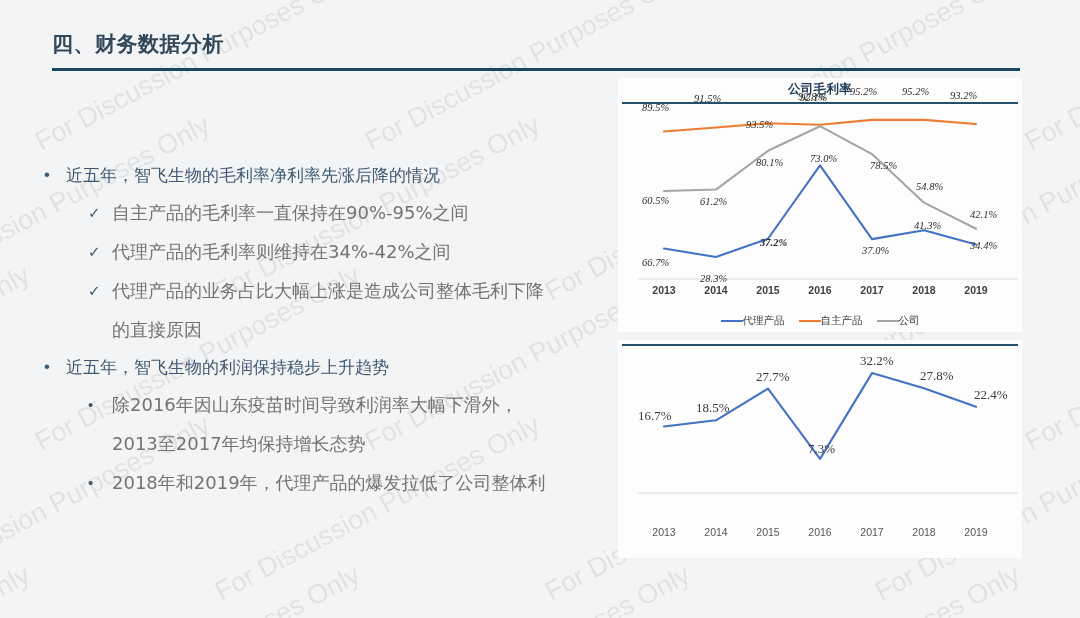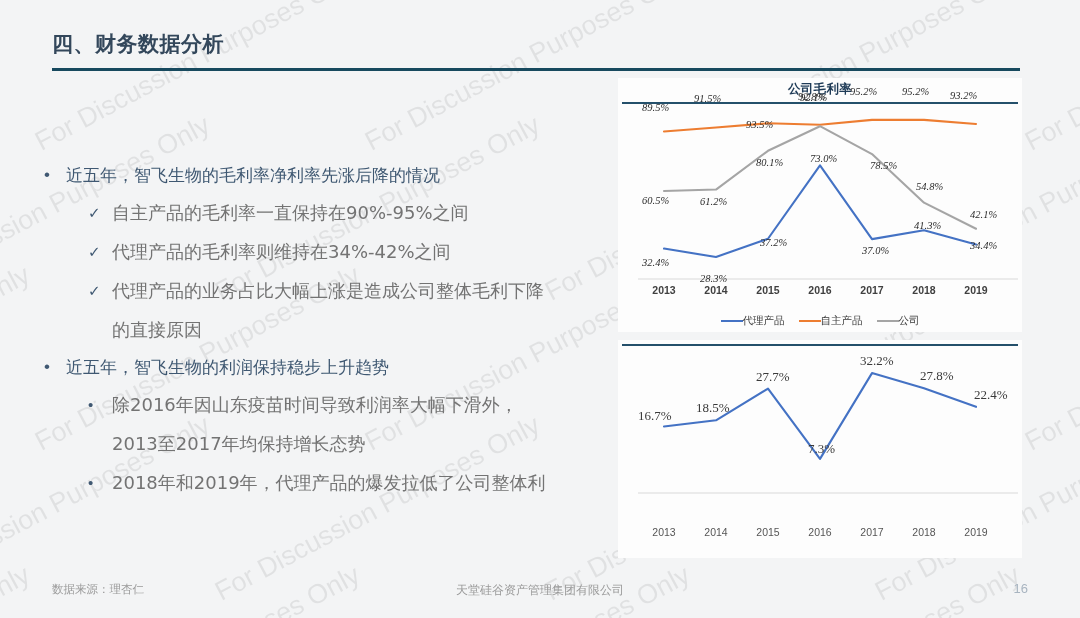--- a/index.html
+++ b/index.html
@@ -161,23 +161,23 @@
   <div class="chart" id="chart1">
     <div class="ct">公司毛利率</div>
     <div class="ct-rule"></div>
     <div class="plot" id="plot1" style="height: 176px;">
         <svg width="404" height="176">
           <polyline points="46,144.57999999999998 98,152.98499999999999 150,134.73999999999998 202,61.35 254,135.15 306,126.33500000000001 358,140.48" fill="none" stroke="#4472c4" stroke-width="2.1" stroke-linejoin="round" stroke-linecap="round"></polyline>
           <polyline points="46,27.525000000000002 98,23.425 150,19.325000000000003 202,20.760000000000005 254,15.839999999999995 306,15.839999999999995 358,19.939999999999994" fill="none" stroke="#ed7d31" stroke-width="2.1" stroke-linejoin="round" stroke-linecap="round"></polyline>
           <polyline points="46,86.97500000000001 98,85.53999999999999 150,46.795000000000016 202,22.19500000000001 254,50.074999999999996 306,98.66000000000001 358,124.69500000000001" fill="none" stroke="#a5a5a5" stroke-width="2.1" stroke-linejoin="round" stroke-linecap="round"></polyline>
           <line x1="20" y1="175" x2="400" y2="175" stroke="#d9d9d9" stroke-width="1"></line>
         </svg>
-        <div class="dl" style="left: 24px; top: 152.58px;">32.4%</div>
+        <div class="dl" style="left: 24px; top: 152.58px;">66.7%</div>
         <div class="dl" style="left: 82px; top: 168.985px;">28.3%</div>
-        <div class="dl" style="left: 142px; top: 132.74px;">37.2%</div>
+        <div class="dl" style="left: 142px; top: 132.74px; font-weight: bold;">37.2%</div>
         <div class="dl" style="left: 192px; top: 37.35px; margin-top: 12px;">73.0%</div>
         <div class="dl" style="left: 244px; top: 141.15px;">37.0%</div>
         <div class="dl" style="left: 296px; top: 116.335px;">41.3%</div>
         <div class="dl" style="left: 352px; top: 136.48px;">34.4%</div>
         <div class="dl" style="left: 24px; top: -2.475px;">89.5%</div>
         <div class="dl" style="left: 76px; top: -10.575px;">91.5%</div>
         <div class="dl" style="left: 128px; top: -16.675px; margin-top: 32px;">93.5%</div>
         <div class="dl" style="left: 180px; top: -13.24px;">92.8%</div>
         <div class="dl" style="left: 232px; top: -18.16px;">95.2%</div>
         <div class="dl" style="left: 284px; top: -18.16px;">95.2%</div>
@@ -234,18 +234,13 @@
         <span>2013</span>
         <span>2014</span>
         <span>2015</span>
         <span>2016</span>
         <span>2017</span>
         <span>2018</span>
         <span>2019</span>
       </div>
   </div>
 
-  <div class="ftr">
-    <div class="ftr-src">数据来源：理杏仁</div>
-    <div class="ftr-co">天堂硅谷资产管理集团有限公司</div>
-    <div class="ftr-pg">16</div>
-  </div>
 </div>
 
 </body></html>

